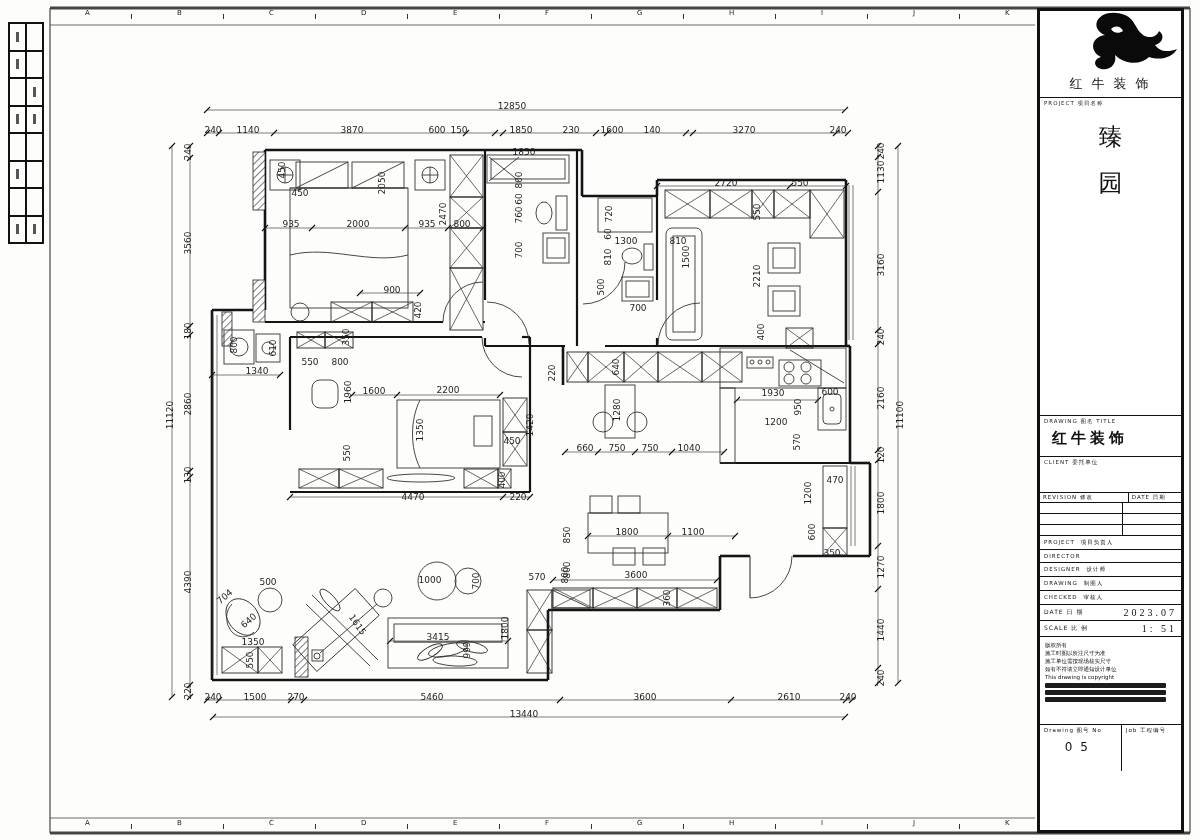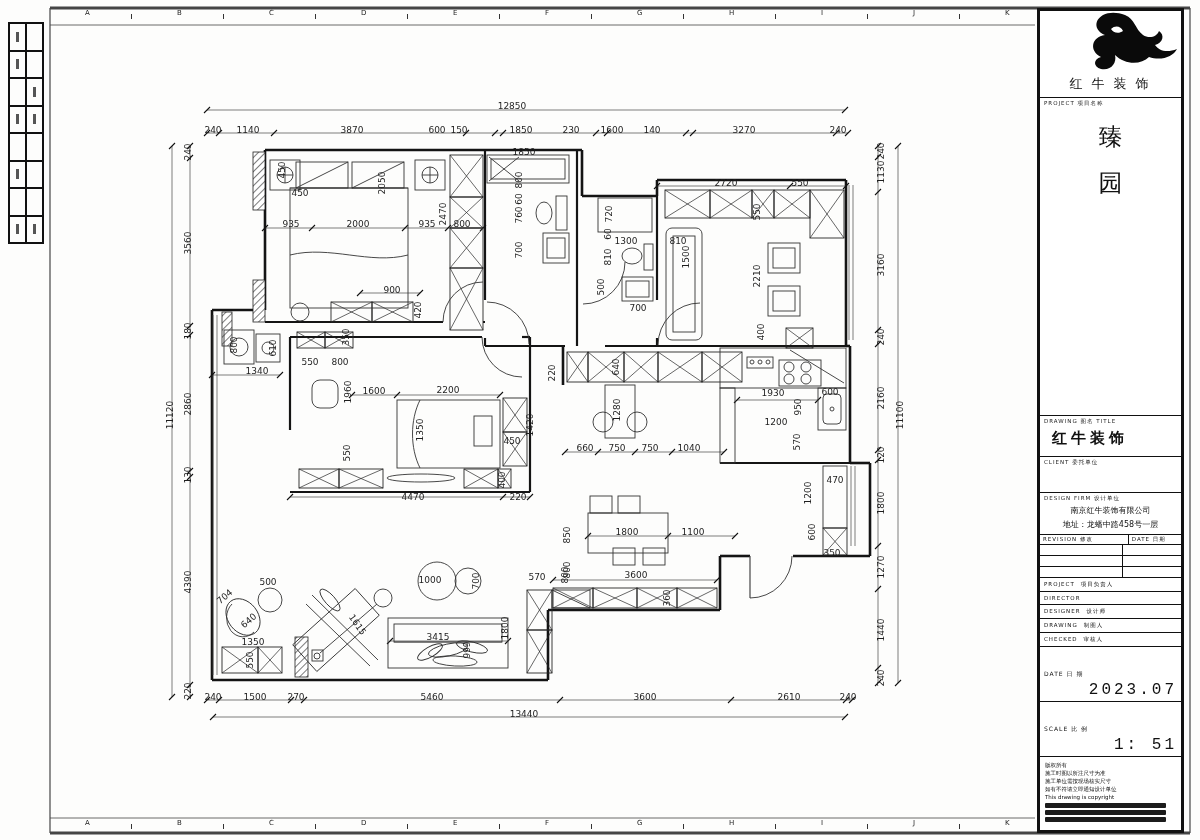--- a/index.html
+++ b/index.html
@@ -29,21 +29,21 @@
   #dtitle{font-size:15px;text-align:left;padding:4px 0 8px 12px;letter-spacing:4px;font-weight:bold;}
   .zone-client{height:36px;}
   .firmline{font-size:8px;text-align:center;margin-top:3px;}
   .rev{display:flex;font-size:5.5px;}
   .rev .c1{width:58%;border-right:1px solid #111;padding:1px 3px;letter-spacing:1px;}
   .rev .c2{flex:1;padding:1px 3px;letter-spacing:1px;}
   .revrow{height:10px;display:flex;border-top:1px solid #111;}
   .revrow .c1{width:58%;border-right:1px solid #111;}
   .prow{font-size:5.5px;letter-spacing:1px;padding:3px 4px 3px 4px;border-bottom:1px solid #111;display:flex;gap:6px;}
   .vrow{font-size:6px;letter-spacing:1px;padding:2px 4px;border-bottom:1px solid #111;display:flex;align-items:center;}
-  .vrow .val{margin-left:auto;font-size:16px;letter-spacing:3px;font-family:Liberation Mono, monospace;margin-top:32px;}
+  .vrow .val{margin-left:auto;font-size:10px;letter-spacing:3px;font-family:Liberation Serif, serif;}
   #notes{font-size:5.5px;line-height:8px;padding:4px 5px;border-bottom:1px solid #111;height:88px;box-sizing:border-box;}
   #notes .bar{height:5px;background:#1c1c1c;margin:2px 0;width:92%;border-radius:1px;}
   #bottomrow{display:flex;height:46px;}
   #bottomrow .cell{box-sizing:border-box;padding:2px 4px;font-size:5.5px;letter-spacing:1px;}
   #bottomrow .cell.l{width:58%;border-right:1px solid #111;}
   #dno{font-size:12px;text-align:center;letter-spacing:8px;margin-top:6px;}
 </style>
 </head>
 <body>
 
@@ -607,25 +607,20 @@
       <div class="ch">园</div>
     </div>
     <div class="tb-sec">
       <div class="tiny">DRAWING 图名 TITLE</div>
       <div id="dtitle">红牛装饰</div>
     </div>
     <div class="tb-sec zone-client">
       <div class="tiny">CLIENT 委托单位</div>
     </div>
     <div class="tb-sec">
-      <div class="tiny">DESIGN FIRM 设计单位</div>
-      <div class="firmline">南京红牛装饰有限公司</div>
-      <div class="firmline" style="margin-bottom:4px">地址：龙蟠中路458号一层</div>
-    </div>
-    <div class="tb-sec">
       <div class="rev">
         <div class="c1">REVISION 修改</div>
         <div class="c2">DATE 日期</div>
       </div>
       <div class="revrow">
           <div class="c1"></div>
           <div class="c2"></div>
         </div>
       <div class="revrow">
           <div class="c1"></div>

